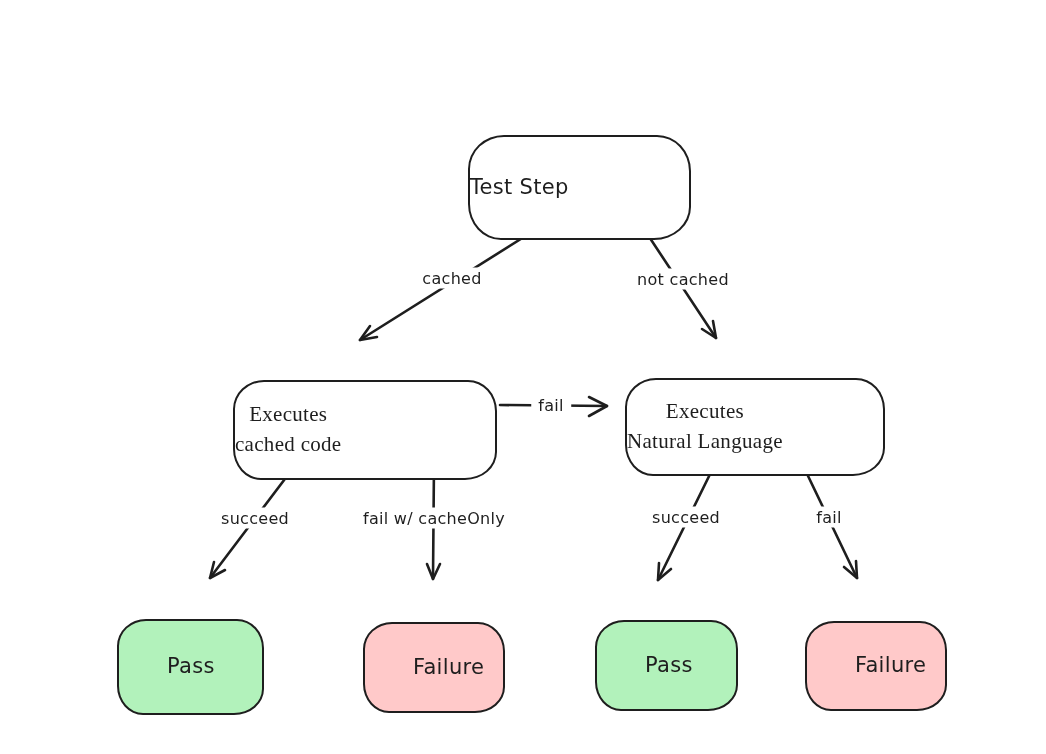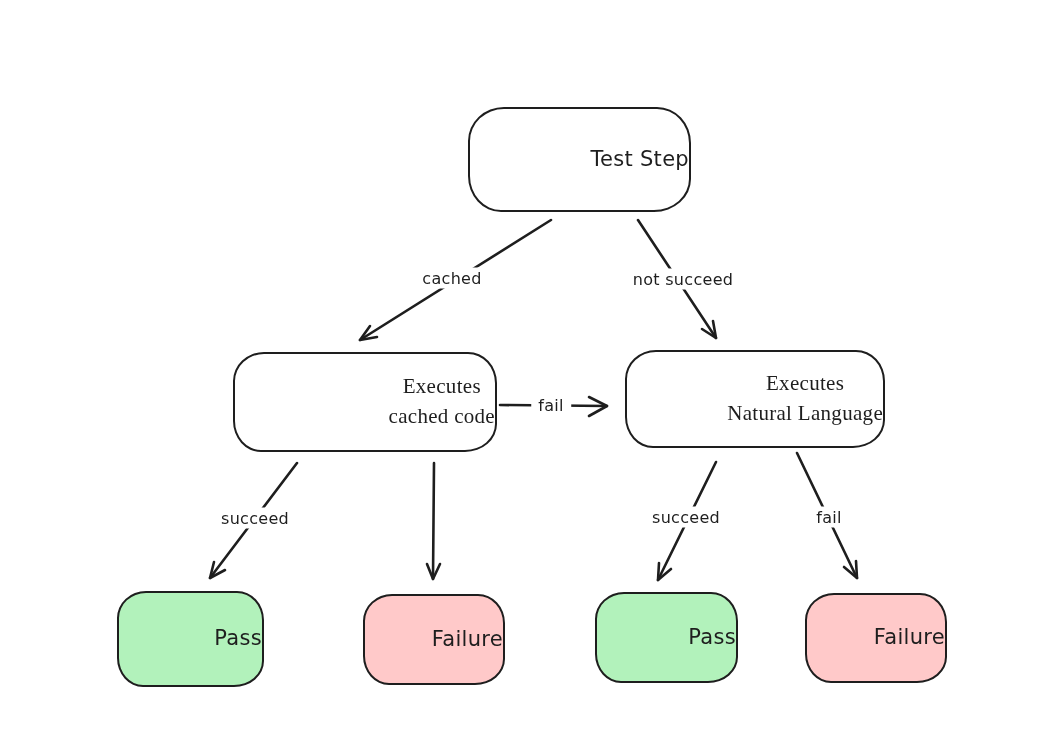--- a/index.html
+++ b/index.html
@@ -29,41 +29,42 @@
     stroke-linecap: round;
     stroke-linejoin: round;
   }
   .node {
     position: absolute;
     box-sizing: border-box;
     border: 2.6px solid #1e1e1e;
     background: #ffffff;
     display: flex;
     align-items: center;
-    justify-content: flex-end;
+    justify-content: flex-start;
     text-align: center;
+    margin-top: 28px;
   }
   .node-label {
     font-size: 21px;
     line-height: 1.42;
     white-space: pre-line;
     letter-spacing: 0.3px;
   }
   .edge-label {
     position: absolute;
     transform: translate(-50%, -50%);
     background: #ffffff;
     padding: 1px 7px;
     font-size: 16px;
     white-space: nowrap;
     letter-spacing: 0.3px;
   }
   .r-top    { border-radius: 36px 34px 37px 33px / 34px 36px 33px 36px; }
   .r-mid    { border-radius: 31px 29px 32px 28px / 29px 31px 28px 31px; font-family: Liberation Serif, serif; }
-  .r-bottom { border-radius: 29px 27px 30px 26px / 27px 29px 26px 29px; }
+  .r-bottom { border-radius: 29px 27px 30px 26px / 27px 29px 26px 29px; padding-left: 48px; }
 </style>
 </head>
 <body>
 
 <div class="canvas">
 
   <svg class="edges" width="1046" height="754" viewBox="0 0 1046 754" aria-hidden="true">
     <g>
       <path d="M 551 220 L 360 340"></path>
       <path d="M 377 337 L 360 340 L 370 326"></path>
@@ -118,19 +119,20 @@
 
   <div class="node r-bottom" style="left: 595px; top: 592px; width: 143px; height: 91px; background: rgb(178, 242, 187);">
     <span class="node-label">Pass</span>
   </div>
 
   <div class="node r-bottom" style="left: 805px; top: 593px; width: 142px; height: 90px; background: rgb(255, 201, 201);">
     <span class="node-label">Failure</span>
   </div>
 
   <div class="edge-label" style="left:452px; top:278px;">cached</div>
-  <div class="edge-label" style="left:683px; top:279px;">not succeed</div>
+  <div class="edge-label" style="left:683px; top:279px;">not cached</div>
   <div class="edge-label" style="left:255px; top:518px;">succeed</div>
+  <div class="edge-label" style="left:434px; top:518px;">fail w/ cacheOnly</div>
   <div class="edge-label" style="left:551px; top:405px;">fail</div>
   <div class="edge-label" style="left:686px; top:517px;">succeed</div>
   <div class="edge-label" style="left:829px; top:517px;">fail</div>
 
 </div>
 
 </body></html>

